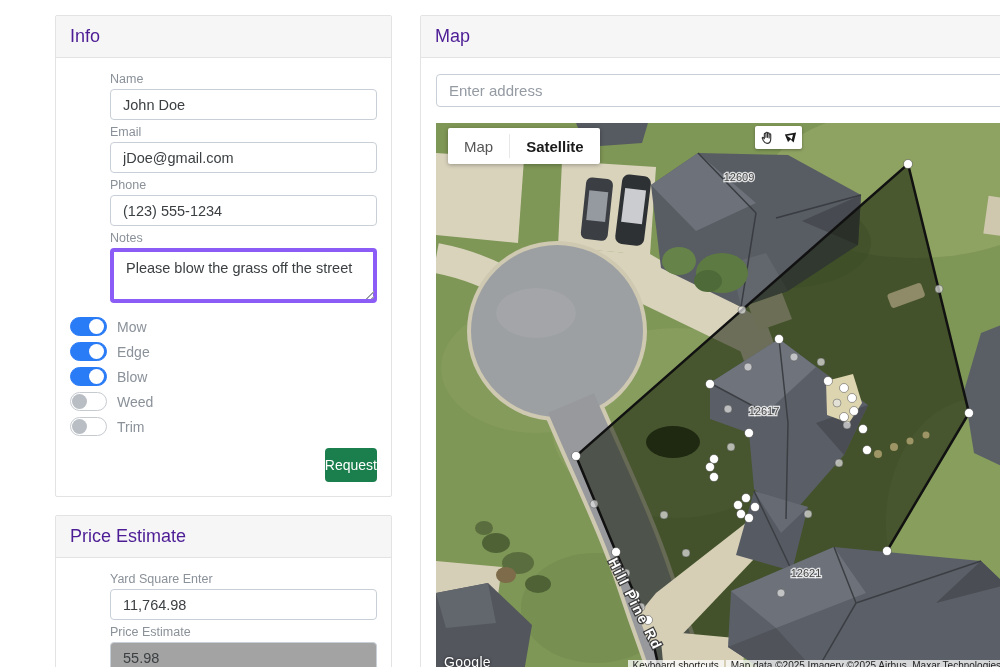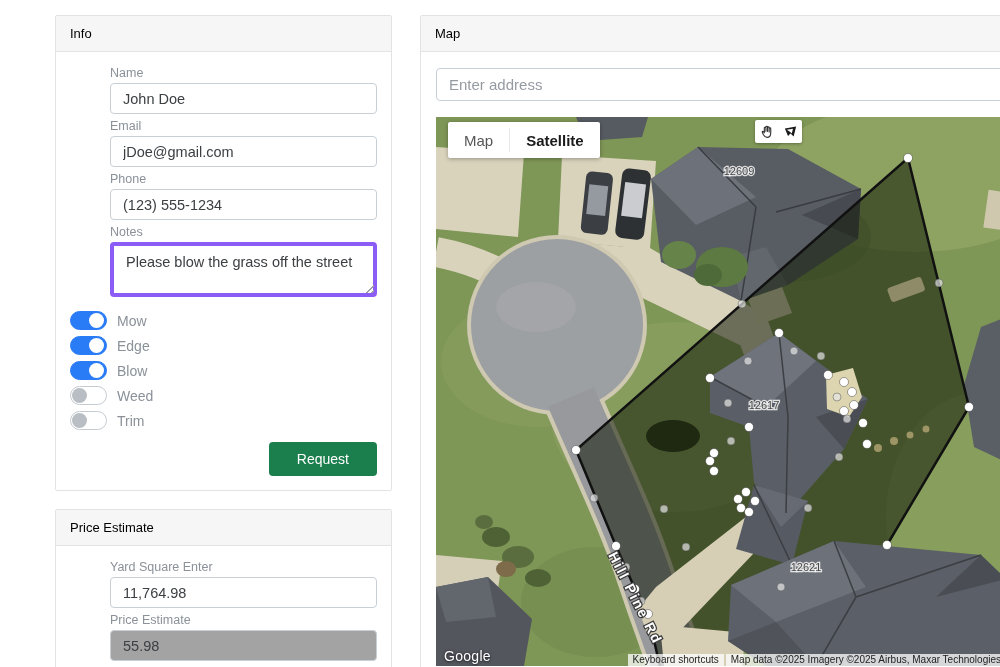--- a/index.html
+++ b/index.html
@@ -2,21 +2,21 @@
 <html><head>
 <meta charset="utf-8">
 <style>
   * { box-sizing: border-box; margin: 0; padding: 0; }
   html,body { width:1000px; height:667px; background:#fff; overflow:hidden;
     font-family:"Liberation Sans", sans-serif; position:relative; }
 
   
   .card { background:#fff; border:1px solid #e3e3e3; border-radius:2px; }
   .card-header { background:#f6f6f6; border-bottom:1px solid #e3e3e3;
-    padding:10px 14px; font-size:13px; color:#000000; }
+    padding:10px 14px; font-size:18px; color:#4c1d95; }
   .card-body { padding:14px; }
 
   
   .left-col { position:absolute; left:55px; top:15px; width:337px; }
   .field { margin-bottom:5px;margin-left:40px; }
   .field label { display:block; font-size:12.5px; color:#8a9199; margin-bottom:3px; }
   .tbx { width:100%; height:31px; border:1px solid #c9cfd6; border-radius:4px;
     padding:0 12px; font-size:14.5px; color:#3c4043; background:#fff;
     font-family:Liberation Sans, sans-serif; outline:none; }
   .notes-wrap { position:relative; }
@@ -32,21 +32,21 @@
   .switch { width:37px; height:19px; border-radius:10px; position:relative;
     background:#fff; border:1px solid #c6cbd0; flex:0 0 auto; cursor:pointer; }
   .switch .knob { position:absolute; top:1px; left:1px; width:15px; height:15px;
     border-radius:50%; background:#b9bec4; transition:none; }
   .switch.on { background:#2a7bf6; border-color:#2a7bf6; }
   .switch.on .knob { left:auto; right:2px; top:1px; background:#fff; }
   .toggle-row span.tlabel { margin-left:10px; font-size:14px; color:#8a9199; }
 
   .btn-row { text-align:right; margin-top:12px; }
   .btn-request { background:#1b7e4d; color:#fff; border:none; border-radius:4px;
-    padding:9px 28px; font-size:14px; font-family:"Liberation Sans", sans-serif;
+    padding:9px 0; font-size:14px; font-family:"Liberation Sans", sans-serif;
     cursor:pointer; }
 
   .price-card { margin-top:18px; }
   .tbx.disabled { background:#a3a3a3; color:#3c4043; }
 
   
   .map-card { position:absolute; left:420px; top:15px; width:612px; }
   .map-card .card-body { padding:16px 16px 16px 15px; }
   .addr { width:100%; height:33px; border:1px solid #c9cfd6; border-radius:4px;
     padding:0 12px; font-size:15px; color:#3c4043;

